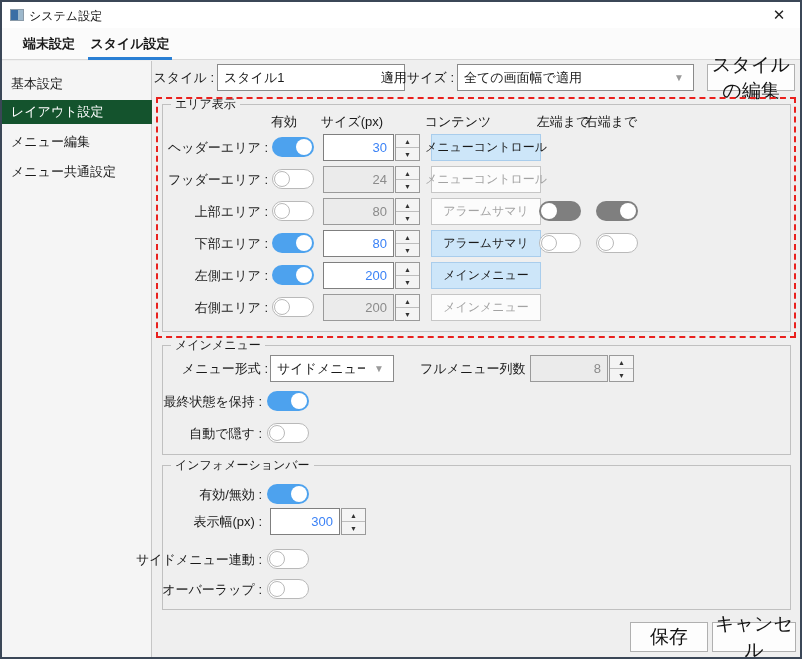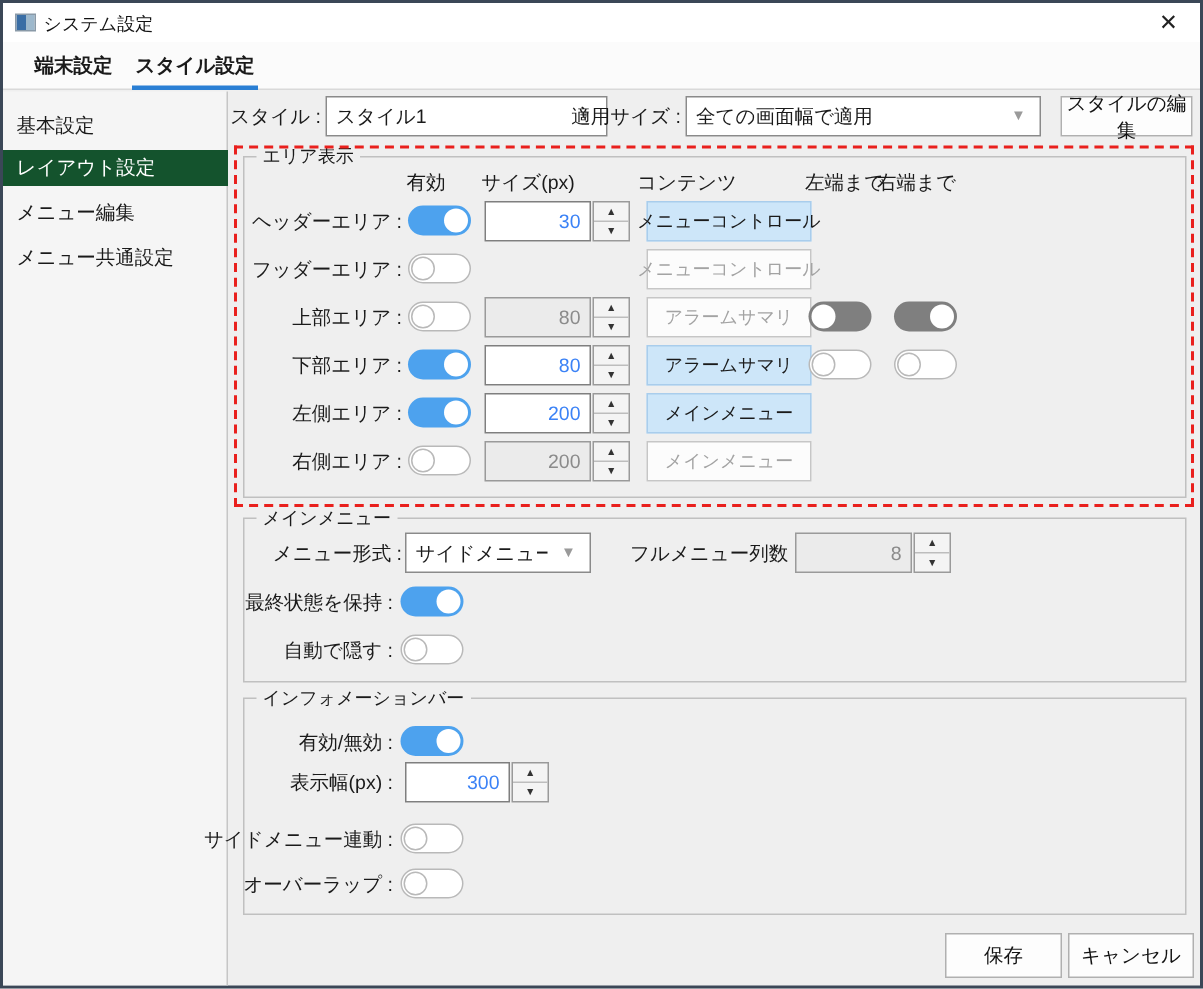--- a/index.html
+++ b/index.html
@@ -26,21 +26,21 @@
   .sidebar { position: absolute; left: 0; top: 59px; width: 150px; height: 596px; background: #f5f5f5; border-right: 1px solid #c6c6c6; }
   .side-item { position: absolute; left: 0; width: 150px; height: 24px; line-height: 24px; padding-left: 9px; font-size: 13px; color: #1a1a1a; }
   .side-item.selected { background: #14532d; color: #fff; }
   
   .flabel { position: absolute; font-size: 13px; height: 27px; line-height: 27px; text-align: right; color: #1a1a1a; white-space: nowrap; }
   
   .combo { position: absolute; height: 27px; background: #fff; border: 1px solid #8a8a8a; display: flex; align-items: center; }
   .combo-val { flex: 1; padding-left: 6px; font-size: 13px; white-space: nowrap; overflow: hidden; }
   .combo-arrow { width: 28px; text-align: center; color: #9a9a9a; font-size: 10px; }
   
-  .btn { position: absolute; background: #fdfdfd; border: 1px solid #b0b0b0; font-size: 13px; color: #111;
+  .btn { position: absolute; background: #fdfdfd; border: 1px solid #b0b0b0; font-size: 19px; color: #111;
     display: flex; align-items: center; justify-content: center; font-family: inherit; }
   
   .toggle { position: absolute; width: 42px; height: 20px; border-radius: 10px; }
   .toggle .knob { position: absolute; top: 2px; width: 16px; height: 16px; border-radius: 50%; background: #fff; }
   .toggle.on { background: #4da2ee; }
   .toggle.on .knob { right: 2px; }
   .toggle.off { background: #fff; border: 1px solid #b9b9b9; }
   .toggle.off .knob { left: 1px; top: 1px; border: 1px solid #b9b9b9; }
   .toggle.gray-off { background: #7f7f7f; }
   .toggle.gray-off .knob { left: 2px; }
@@ -135,20 +135,27 @@
       </span>
     </span>
     <span class="content-btn active">メニューコントロール</span>
   </div>
 
   <div class="arow" style="top:164px">
     <div class="rlabel">フッダーエリア :</div>
     <span class="toggle off">
         <span class="knob"></span>
       </span>
+    <span class="numfield disabled">
+      <span class="num-input">24</span>
+      <span class="spinbox">
+        <span class="spin-up">▲</span>
+        <span class="spin-down">▼</span>
+      </span>
+    </span>
     <span class="content-btn disabled">メニューコントロール</span>
   </div>
 
   <div class="arow" style="top:196px">
     <div class="rlabel">上部エリア :</div>
     <span class="toggle off">
         <span class="knob"></span>
       </span>
     <span class="numfield disabled">
       <span class="num-input">80</span>

